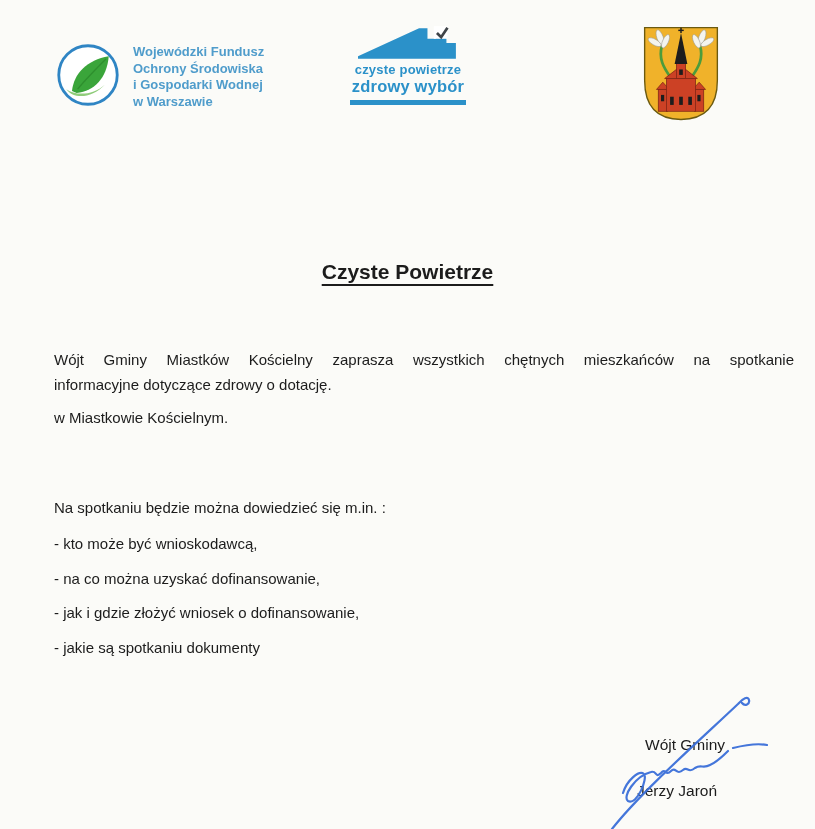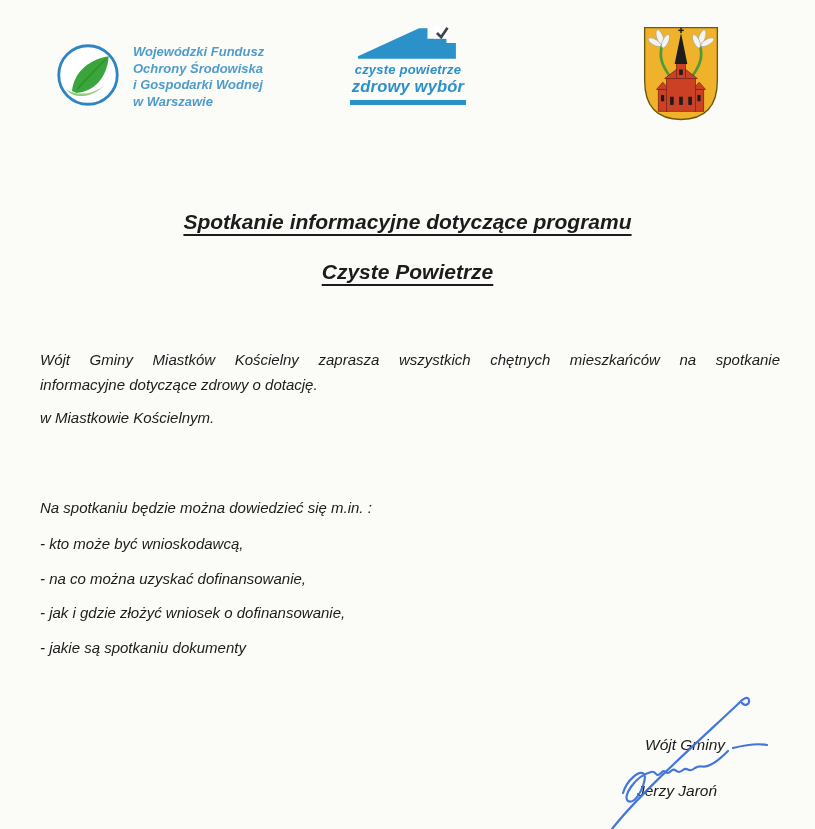--- a/index.html
+++ b/index.html
@@ -14,37 +14,36 @@
   *{margin:0;padding:0;box-sizing:border-box;}
   html,body{background:#e9e9e7;}
   .page{
     position:relative;
     width:815px;height:829px;
     background:#fbfbf8;
     margin:0 auto;
     font-family:"Liberation Sans", sans-serif;
     color:var(--text);
     overflow:hidden;
-    font-style:italic;
   }
   
   .logo-wfosigw{position:absolute;left:55px;top:42px;display:flex;align-items:center;gap:12px;}
   .logo-wfosigw .lines{font-size:13px;line-height:16.5px;font-weight:600;color:var(--blue-light);}
   .logo-cp{position:absolute;left:350px;top:26px;width:116px;text-align:center;}
   .logo-cp .l1{font-size:13px;font-weight:700;color:var(--blue-brand);margin-top:2px;letter-spacing:.2px;}
   .logo-cp .l2{font-size:16.5px;font-weight:700;color:var(--blue-brand);letter-spacing:.2px;}
   .logo-cp .bar{height:5px;background:var(--blue-brand);margin-top:4px;}
   .logo-herb{position:absolute;left:638px;top:24px;}
   
   .title{position:absolute;left:0;right:0;text-align:center;font-weight:700;font-size:21px;
          text-decoration:underline;text-decoration-thickness:2px;text-underline-offset:5px;}
   .title.t1{top:210px;}
   .title.t2{top:260px;}
   
-  .bodytext{position:absolute;left:40px;width:740px;font-size:15px;line-height:25px;}
+  .bodytext{position:absolute;left:54px;width:740px;font-size:15px;line-height:25px;}
   .jline{text-align:justify;text-align-last:justify;}
   .p1{top:347px;}
   .p2{top:404px;line-height:27px;}
   .bignum{font-weight:700;font-size:19px;}
   .intro{top:495px;}
   .li0{top:531px;}
   .li1{top:566px;}
   .li2{top:600px;}
   .li3{top:635px;}
   
@@ -115,21 +114,20 @@
         <rect x="33" y="80" width="4" height="9"></rect>
         <rect x="43" y="80" width="4" height="9"></rect>
         <rect x="53" y="80" width="4" height="9"></rect>
         <rect x="23" y="78" width="3.5" height="7"></rect>
         <rect x="63" y="78" width="3.5" height="7"></rect>
         <rect x="43" y="50" width="4" height="6"></rect>
       </g>
     </svg>
   </div>
 
-  <div class="title t1">Spotkanie informacyjne dotyczące programu</div>
   <div class="title t2">Czyste Powietrze</div>
 
   <div class="bodytext p1">
     <div class="jline">Wójt Gminy Miastków Kościelny zaprasza wszystkich chętnych mieszkańców na spotkanie</div>
     <div>informacyjne dotyczące zdrowy o dotację.</div>
   </div>
 
   <div class="bodytext p2">
     <div>w Miastkowie Kościelnym.</div>
   </div>

